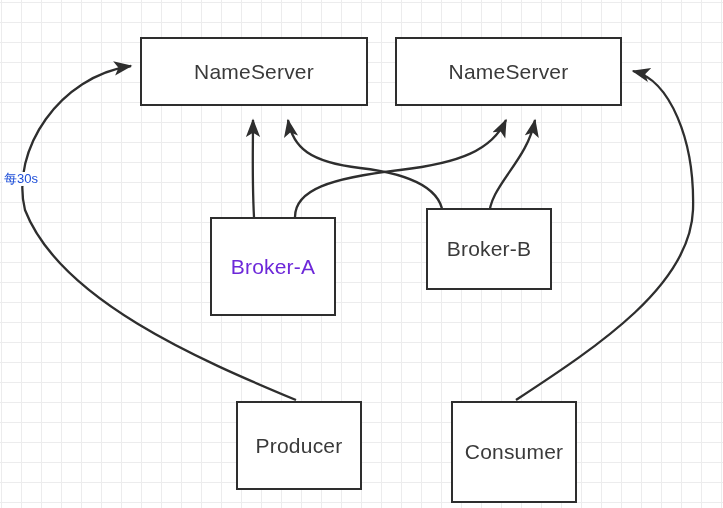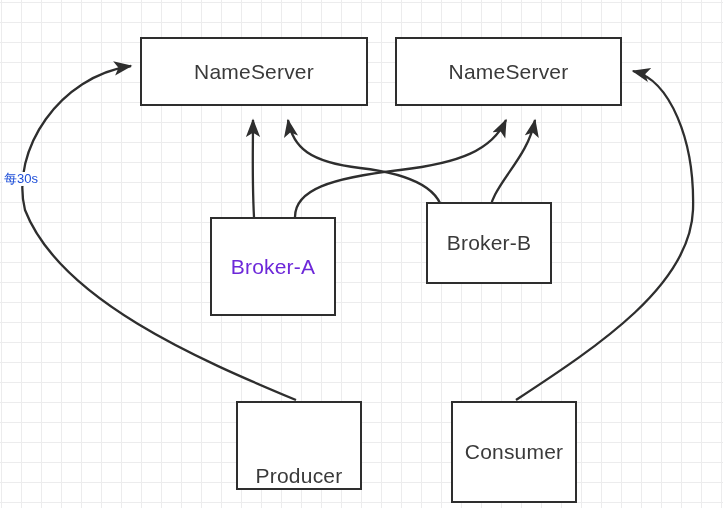--- a/index.html
+++ b/index.html
@@ -89,25 +89,25 @@
   </div>
 
   <div class="node" style="left: 395px; top: 37px; width: 227px; height: 69px; border-color: rgb(46, 46, 46); background: rgb(255, 255, 255); color: rgb(58, 58, 58);">
     <span>NameServer</span>
   </div>
 
   <div class="node" style="left: 210px; top: 217px; width: 126px; height: 99px; border-color: rgb(46, 46, 46); background: rgb(255, 255, 255); color: #6d28d9;">
     <span>Broker-A</span>
   </div>
 
-  <div class="node" style="left: 426px; top: 202px; width: 126px; height: 82px; border-color: rgb(46, 46, 46); background: rgb(255, 255, 255); color: rgb(58, 58, 58);">
+  <div class="node" style="left: 426px; top: 208px; width: 126px; height: 82px; border-color: rgb(46, 46, 46); background: rgb(255, 255, 255); color: rgb(58, 58, 58);">
     <span>Broker-B</span>
   </div>
 
-  <div class="node" style="left: 236px; top: 401px; width: 126px; height: 89px; border-color: rgb(46, 46, 46); background: rgb(255, 255, 255); color: rgb(58, 58, 58); align-items: flex-end;">
+  <div class="node" style="left: 236px; top: 401px; width: 126px; height: 89px; border-color: rgb(46, 46, 46); background: rgb(255, 255, 255); color: rgb(58, 58, 58);">
     <span>Producer</span>
   </div>
 
   <div class="node" style="left: 451px; top: 401px; width: 126px; height: 102px; border-color: rgb(46, 46, 46); background: rgb(255, 255, 255); color: rgb(58, 58, 58);">
     <span>Consumer</span>
   </div>
 
   <div class="edge-label" style="left: 3px; top: 172px; color: #1d4ed8;">每30s</div>
 
 

